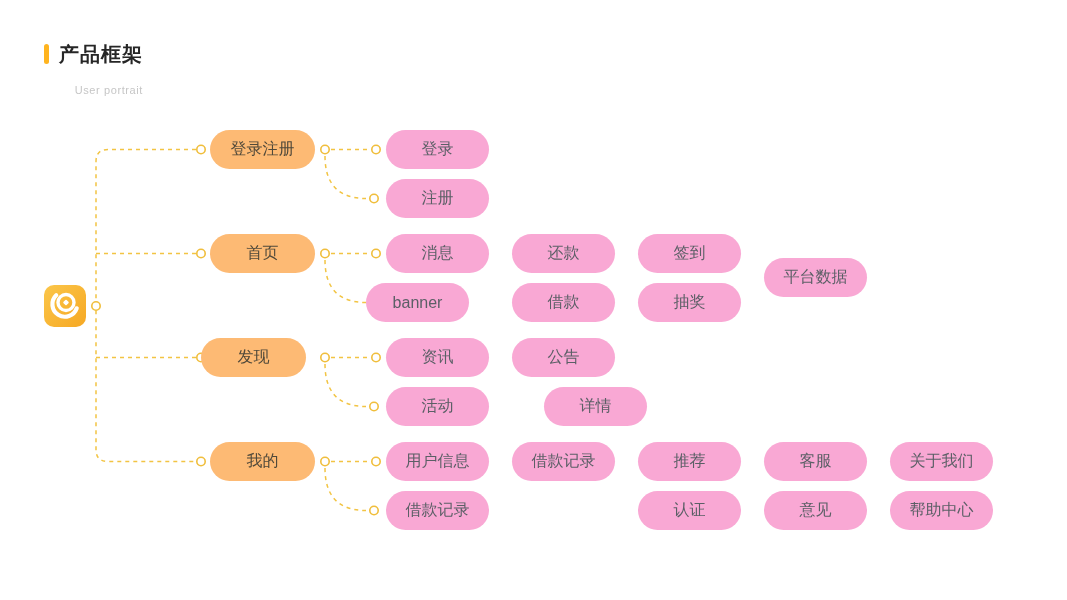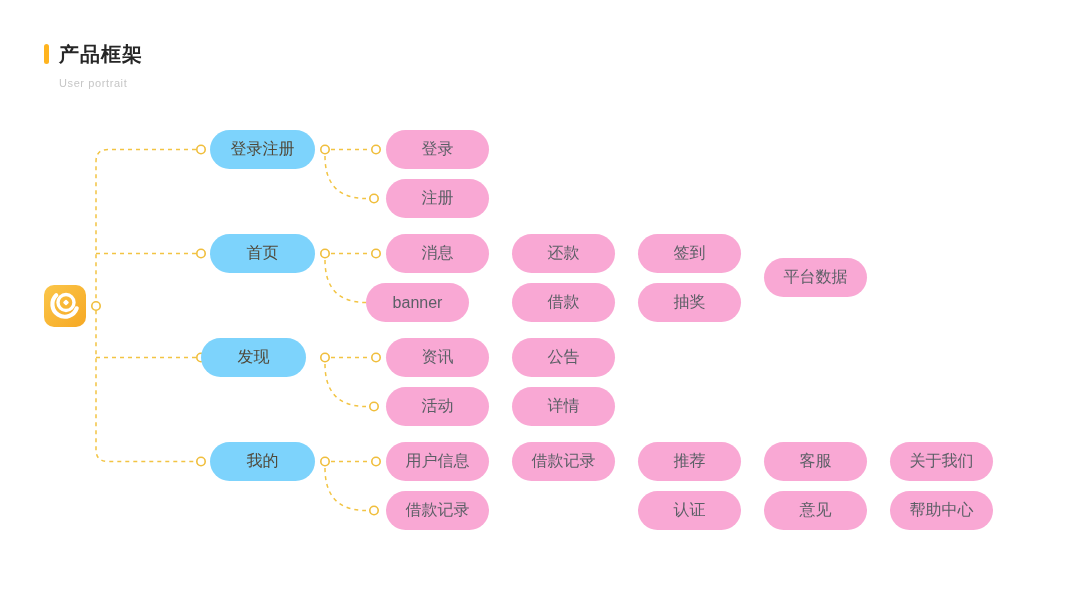--- a/index.html
+++ b/index.html
@@ -2,34 +2,35 @@
 <html><head>
 <meta charset="utf-8">
 <style>
   html,body{margin:0;padding:0;background:#ffffff;}
   .canvas{
     position:relative;
     width:1067px;height:600px;
     background:#ffffff;
     overflow:hidden;
     font-family:"Liberation Sans","DejaVu Sans",sans-serif;
+    text-align:right;
   }
   
   .header{position:absolute;left:44px;top:42px;}
   .title-row{display:flex;align-items:center;}
   .accent-bar{
     width:5px;height:20px;border-radius:2.5px;
     background:#FFB41F;margin-right:10px;
   }
   .page-title{
     margin:0;font-size:20px;line-height:24px;font-weight:700;color:#262626;
     letter-spacing:1px;
   }
   .page-subtitle{
-    margin-top:11px;margin-left:15px;
+    margin-top:18px;margin-left:15px;
     font-size:11px;color:#C6C6C6;letter-spacing:0.6px;
   }
   
   .connectors{
     position:absolute;left:0;top:0;width:1067px;height:600px;
     pointer-events:none;
   }
   .connectors path{
     fill:none;stroke:#F2C443;stroke-width:1.5;stroke-dasharray:4 4;
   }
@@ -39,21 +40,21 @@
   
   .app-icon{position:absolute;left:44px;top:285px;width:42px;height:42px;}
   
   .pill{
     position:absolute;height:39px;border-radius:19.5px;
     display:flex;align-items:center;justify-content:center;
     font-size:16px;white-space:nowrap;box-sizing:border-box;
     cursor:default;
   }
   .pill.y{
-    width:105px;background:#7dd3fc;color:#50493A;
+    width:105px;background:#fdba74;color:#50493A;
   }
   .pill.g{
     width:103px;background:#f9a8d4;color:#5B5F66;
   }
 </style>
 </head>
 <body>
 
 <div class="canvas">
 
@@ -129,21 +130,21 @@
   <div class="pill g" style="left:366px;top:283px">banner</div>
   <div class="pill g" style="left:512px;top:234px">还款</div>
   <div class="pill g" style="left:512px;top:283px">借款</div>
   <div class="pill g" style="left:638px;top:234px">签到</div>
   <div class="pill g" style="left:638px;top:283px">抽奖</div>
   <div class="pill g" style="left:764px;top:258px">平台数据</div>
 
   <div class="pill g" style="left:386px;top:338px">资讯</div>
   <div class="pill g" style="left:386px;top:387px">活动</div>
   <div class="pill g" style="left:512px;top:338px">公告</div>
-  <div class="pill g" style="left:512px;top:387px">详情</div>
+  <div class="pill g" style="left:544px;top:387px">详情</div>
 
   <div class="pill g" style="left:386px;top:442px">用户信息</div>
   <div class="pill g" style="left:386px;top:491px">借款记录</div>
   <div class="pill g" style="left:512px;top:442px">借款记录</div>
   <div class="pill g" style="left:638px;top:442px">推荐</div>
   <div class="pill g" style="left:638px;top:491px">认证</div>
   <div class="pill g" style="left:764px;top:442px">客服</div>
   <div class="pill g" style="left:764px;top:491px">意见</div>
   <div class="pill g" style="left:890px;top:442px">关于我们</div>
   <div class="pill g" style="left:890px;top:491px">帮助中心</div>

